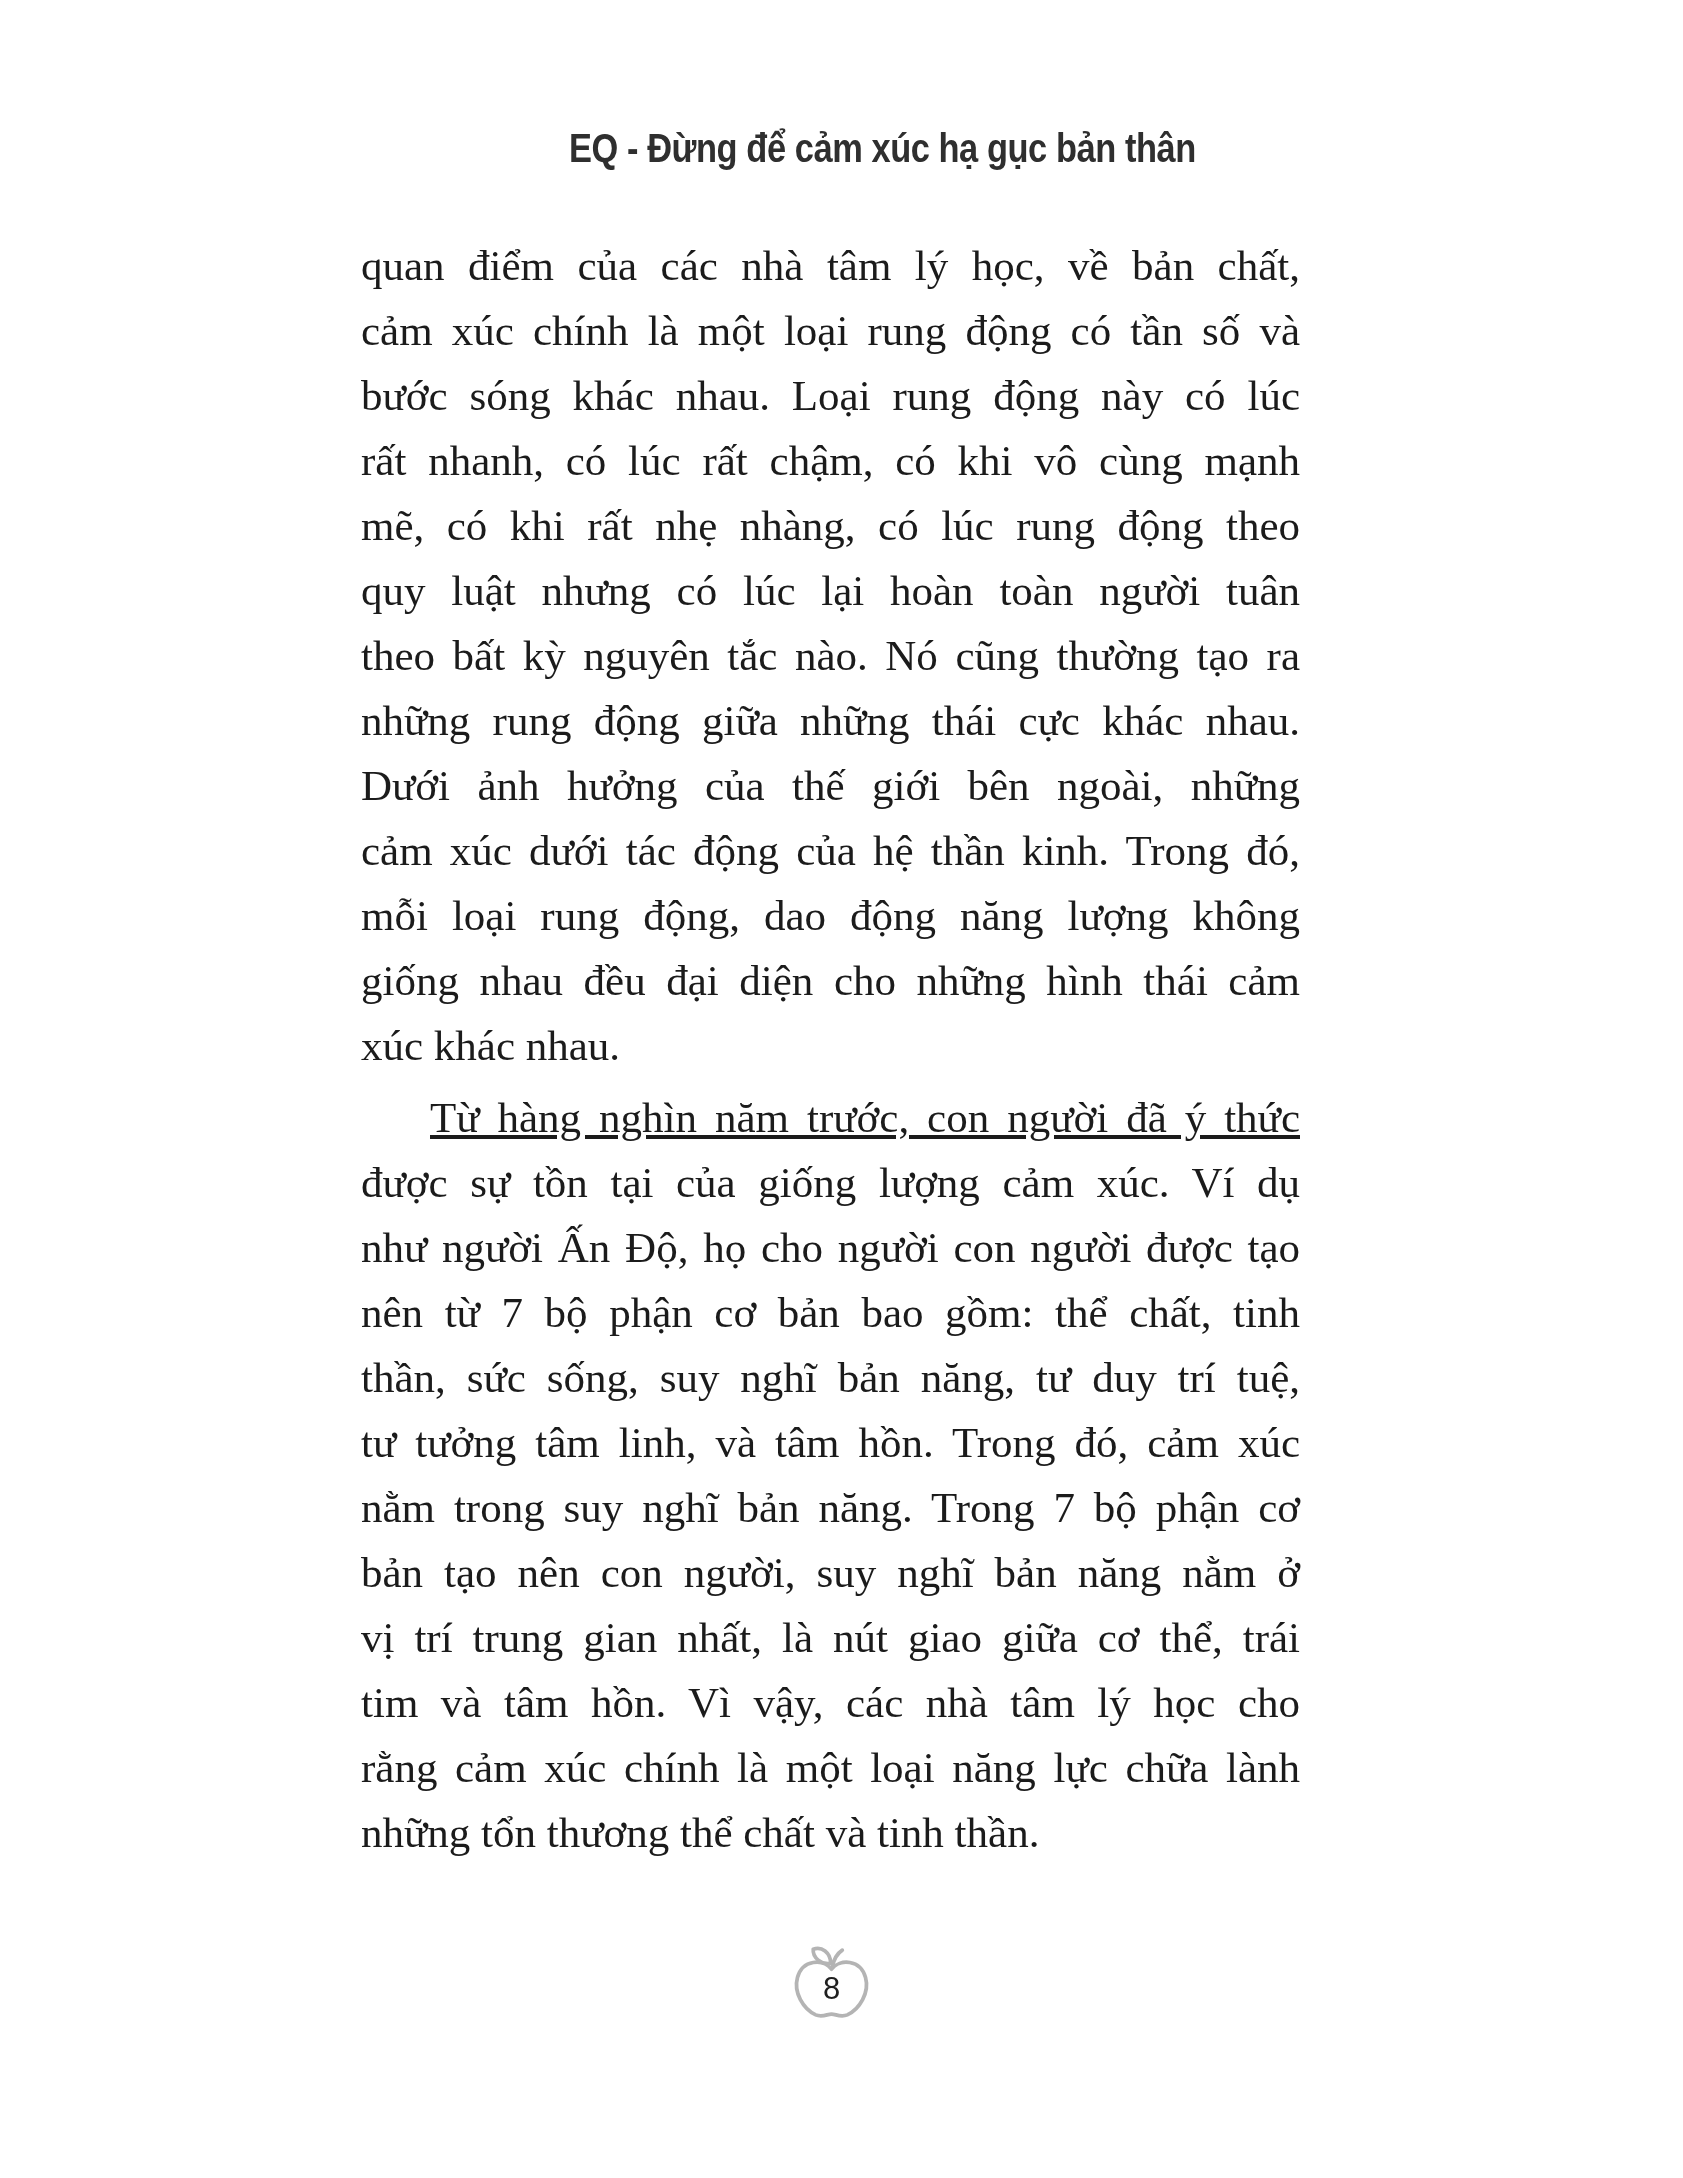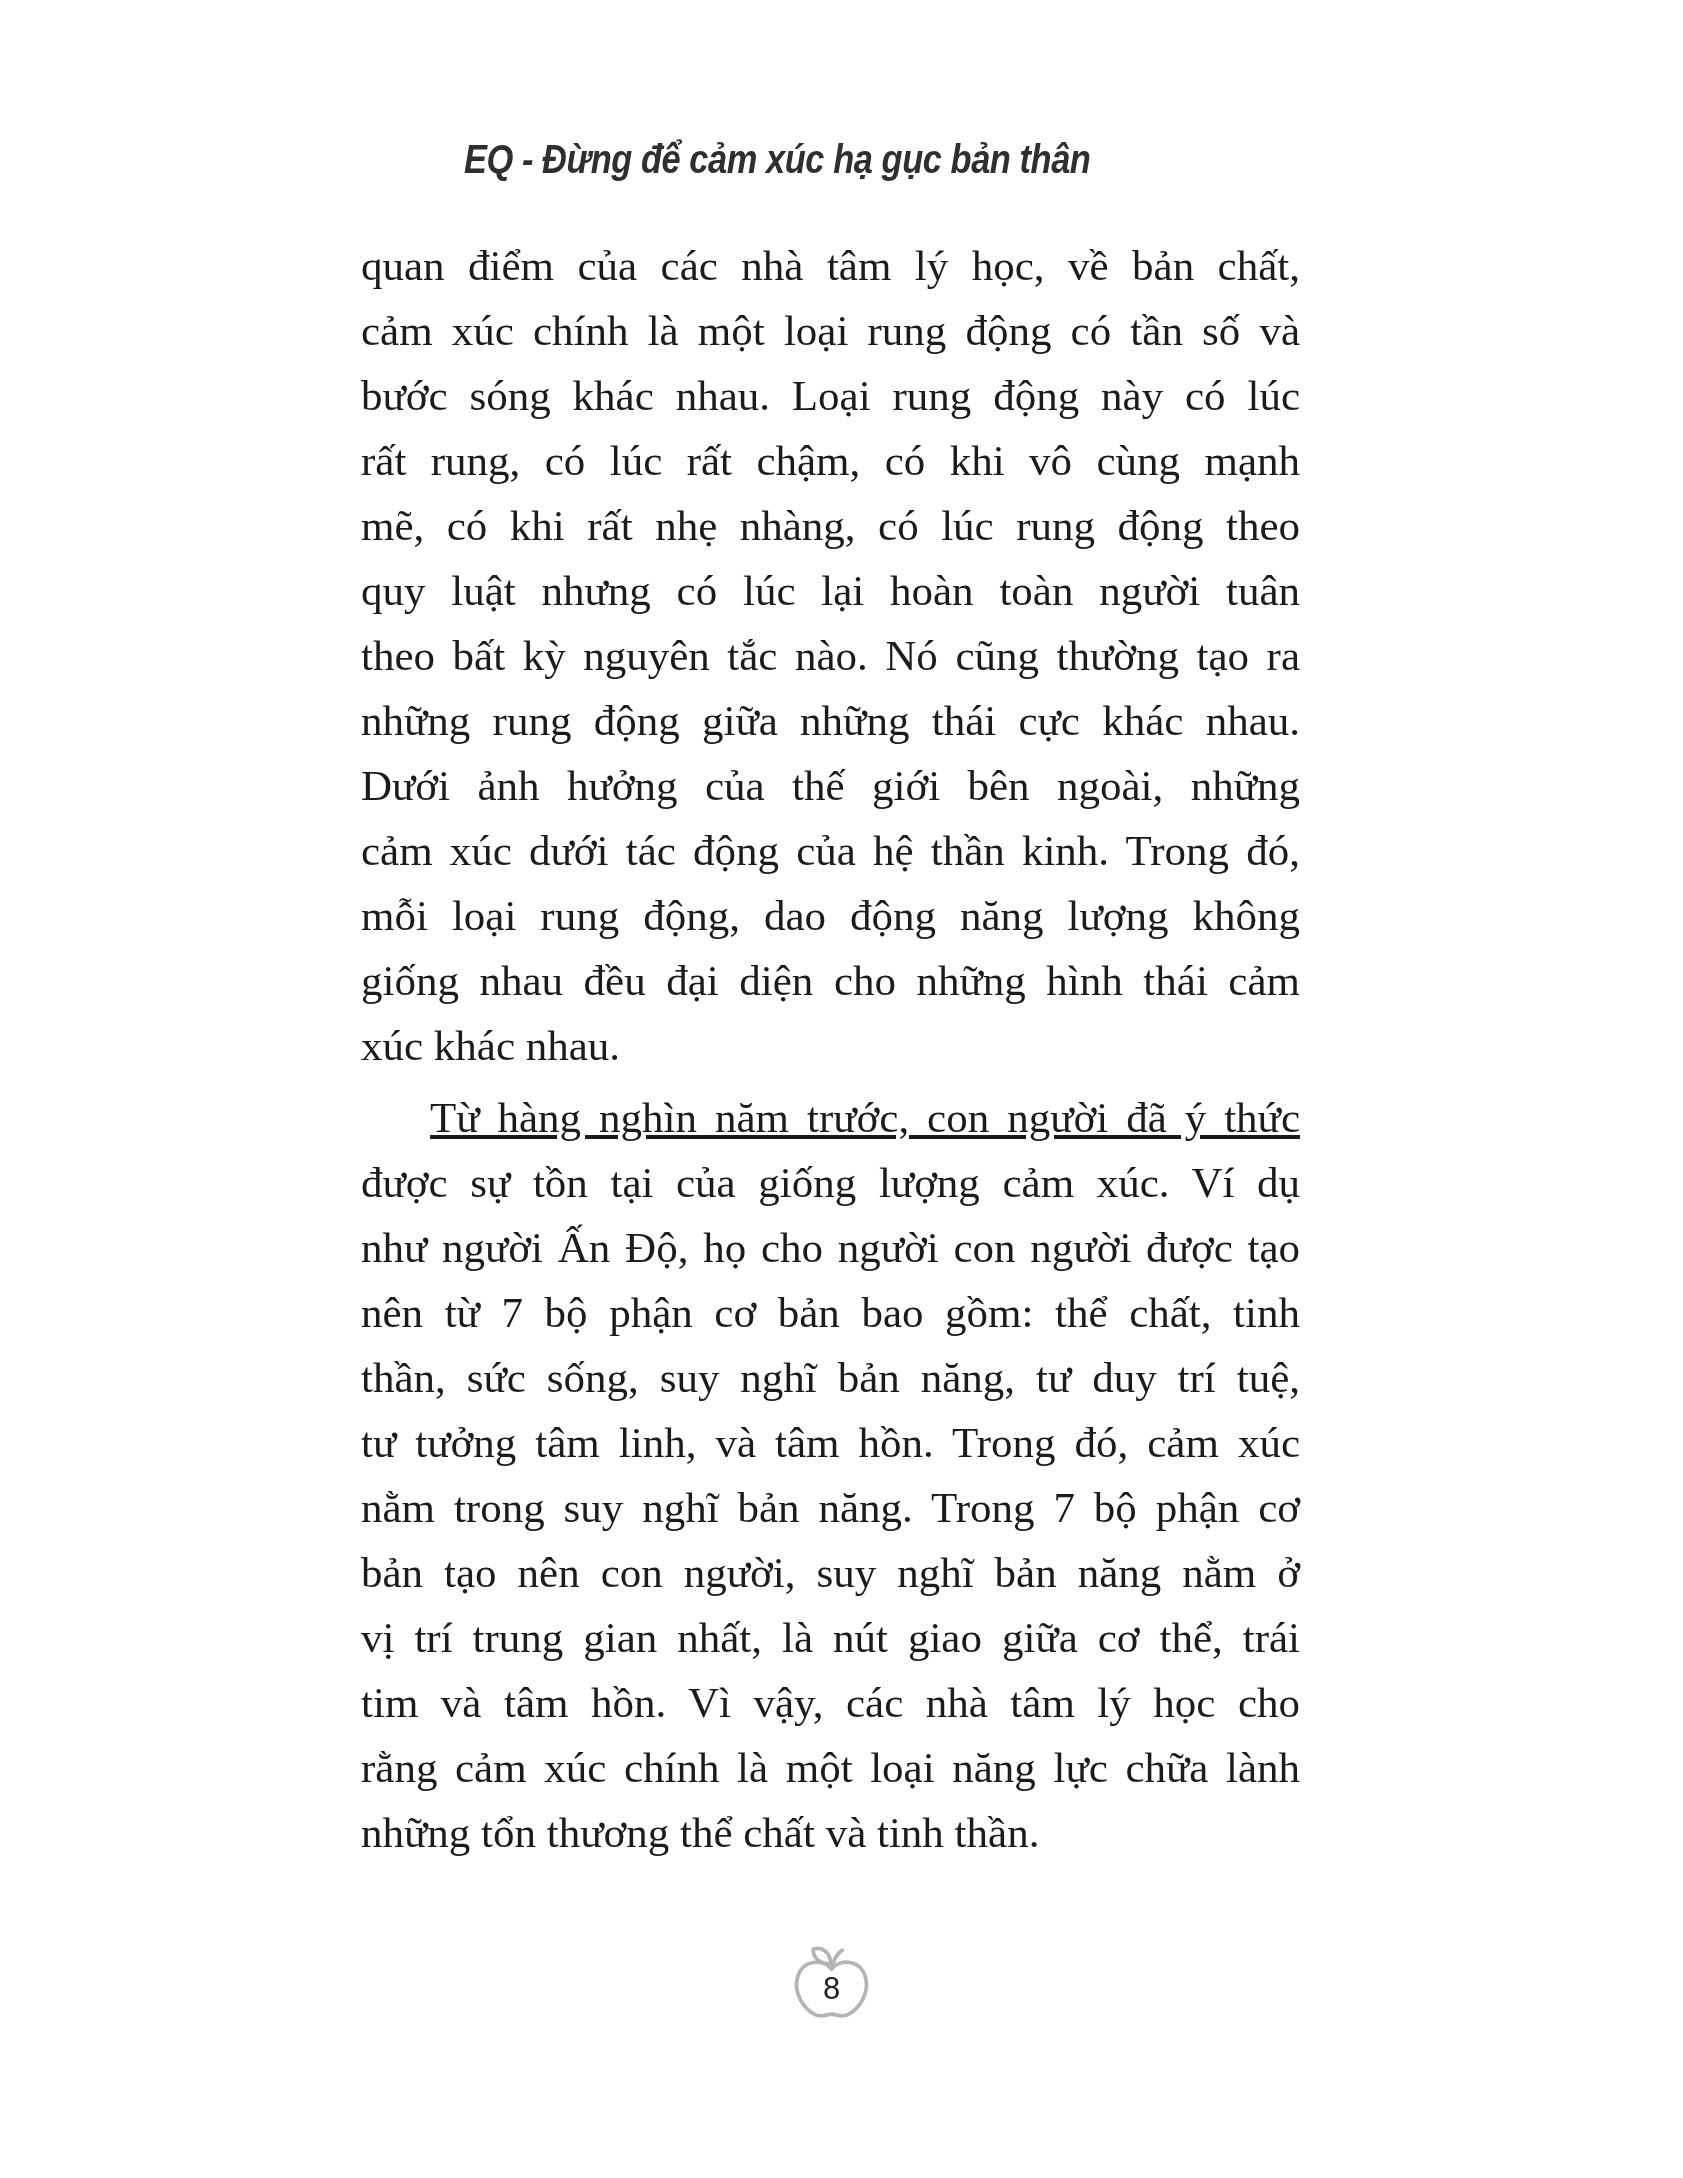--- a/index.html
+++ b/index.html
@@ -9,25 +9,24 @@
     font-family: "Liberation Serif", "DejaVu Serif", serif;
     position: relative;
     overflow: hidden;
   }
   .page {
     position: absolute; inset: 0;
     background: #ffffff;
   }
   .running-header {
     position: absolute;
-    top: 135px; left: 361px; width: 939px;
-    text-align: center;
+    top: 124px; left: 361px; width: 939px;
+    text-align: right;
     line-height: 48px;
     white-space: nowrap;
-    font-style: italic;
   }
   .running-header-inner {
     display: inline-block;
     position: relative; left: -53px;
     font-family: "Liberation Sans", sans-serif;
     font-weight: 700;
     font-size: 40px;
     letter-spacing: -0.5px;
     color: #2f2f2f;
     transform: scaleX(0.86);
@@ -72,21 +71,21 @@
 
   <div class="running-header">
     <span class="running-header-inner">EQ - Đừng để cảm xúc hạ gục bản thân</span>
   </div>
 
   <div class="textblock">
     <p class="para">
       <span class="line">quan điểm của các nhà tâm lý học, về bản chất,</span>
       <span class="line">cảm xúc chính là một loại rung động có tần số và</span>
       <span class="line">bước sóng khác nhau. Loại rung động này có lúc</span>
-      <span class="line">rất rung, có lúc rất chậm, có khi vô cùng mạnh</span>
+      <span class="line">rất nhanh, có lúc rất chậm, có khi vô cùng mạnh</span>
       <span class="line">mẽ, có khi rất nhẹ nhàng, có lúc rung động theo</span>
       <span class="line">quy luật nhưng có lúc lại hoàn toàn người tuân</span>
       <span class="line">theo bất kỳ nguyên tắc nào. Nó cũng thường tạo ra</span>
       <span class="line">những rung động giữa những thái cực khác nhau.</span>
       <span class="line">Dưới ảnh hưởng của thế giới bên ngoài, những</span>
       <span class="line">cảm xúc dưới tác động của hệ thần kinh. Trong đó,</span>
       <span class="line">mỗi loại rung động, dao động năng lượng không</span>
       <span class="line">giống nhau đều đại diện cho những hình thái cảm</span>
       <span class="line last">xúc khác nhau.</span>
     </p>

